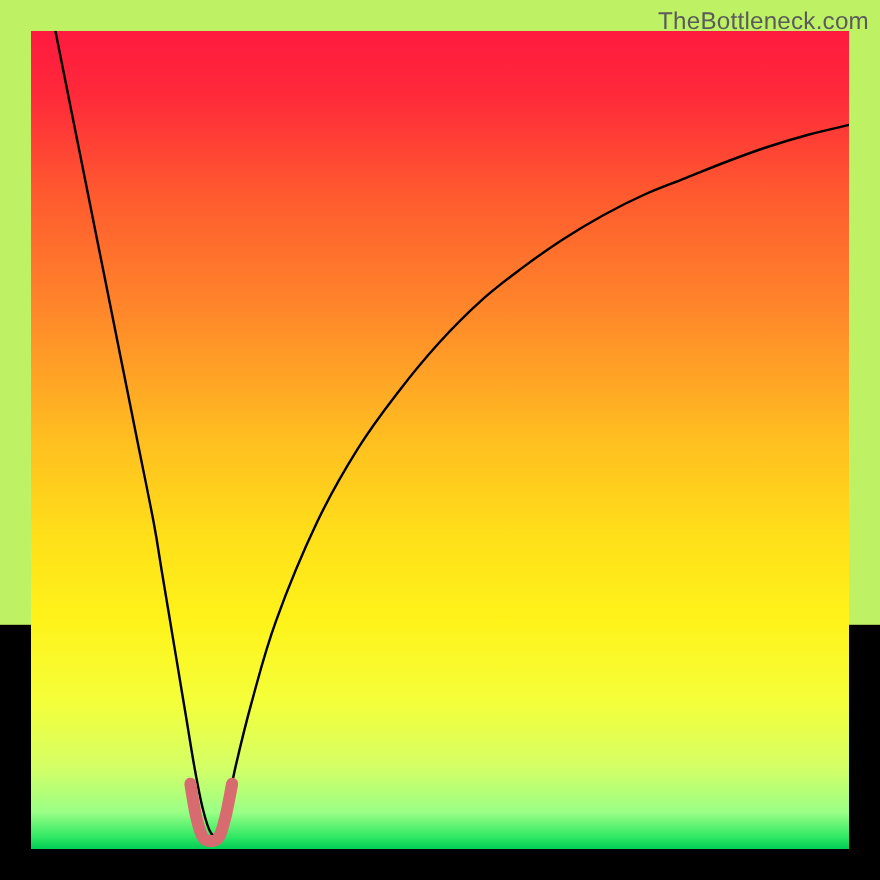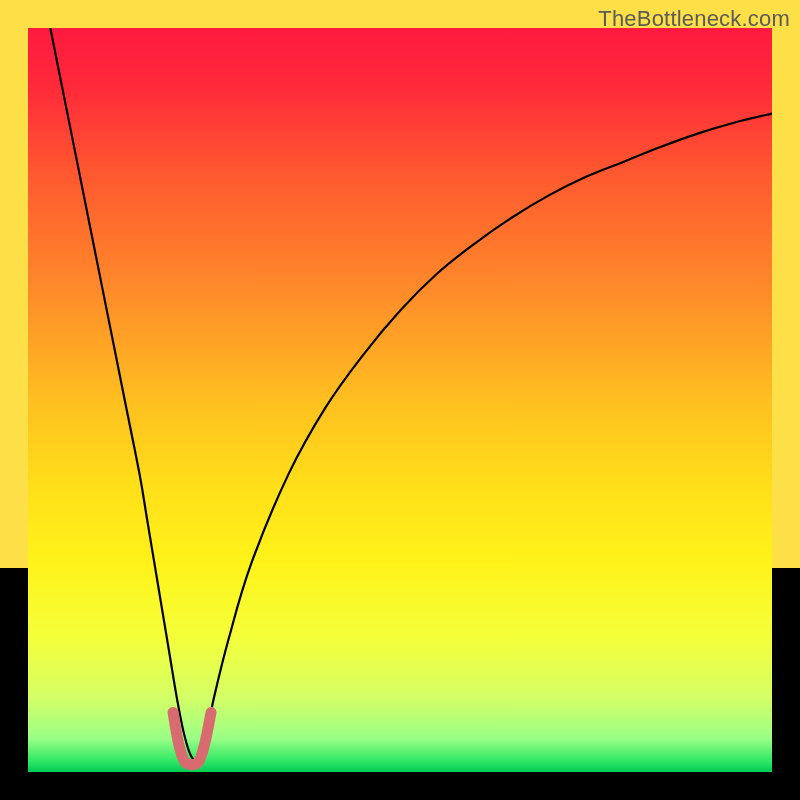--- a/index.html
+++ b/index.html
@@ -9,21 +9,21 @@
     height: 800px;
     overflow: hidden;
     background: #000;
     font-family: Arial, Helvetica, sans-serif;
   }
   .frame {
     position: absolute;
     left: 0; top: 0;
     width: 800px;
     height: 568px;
-    background: #fde047;
+    background: #bef264;
     text-align: right;
   }
   .plot {
     position: absolute;
     left: 28px;
     top: 28px;
     width: 744px;
     height: 744px;
     overflow: hidden;
   }

